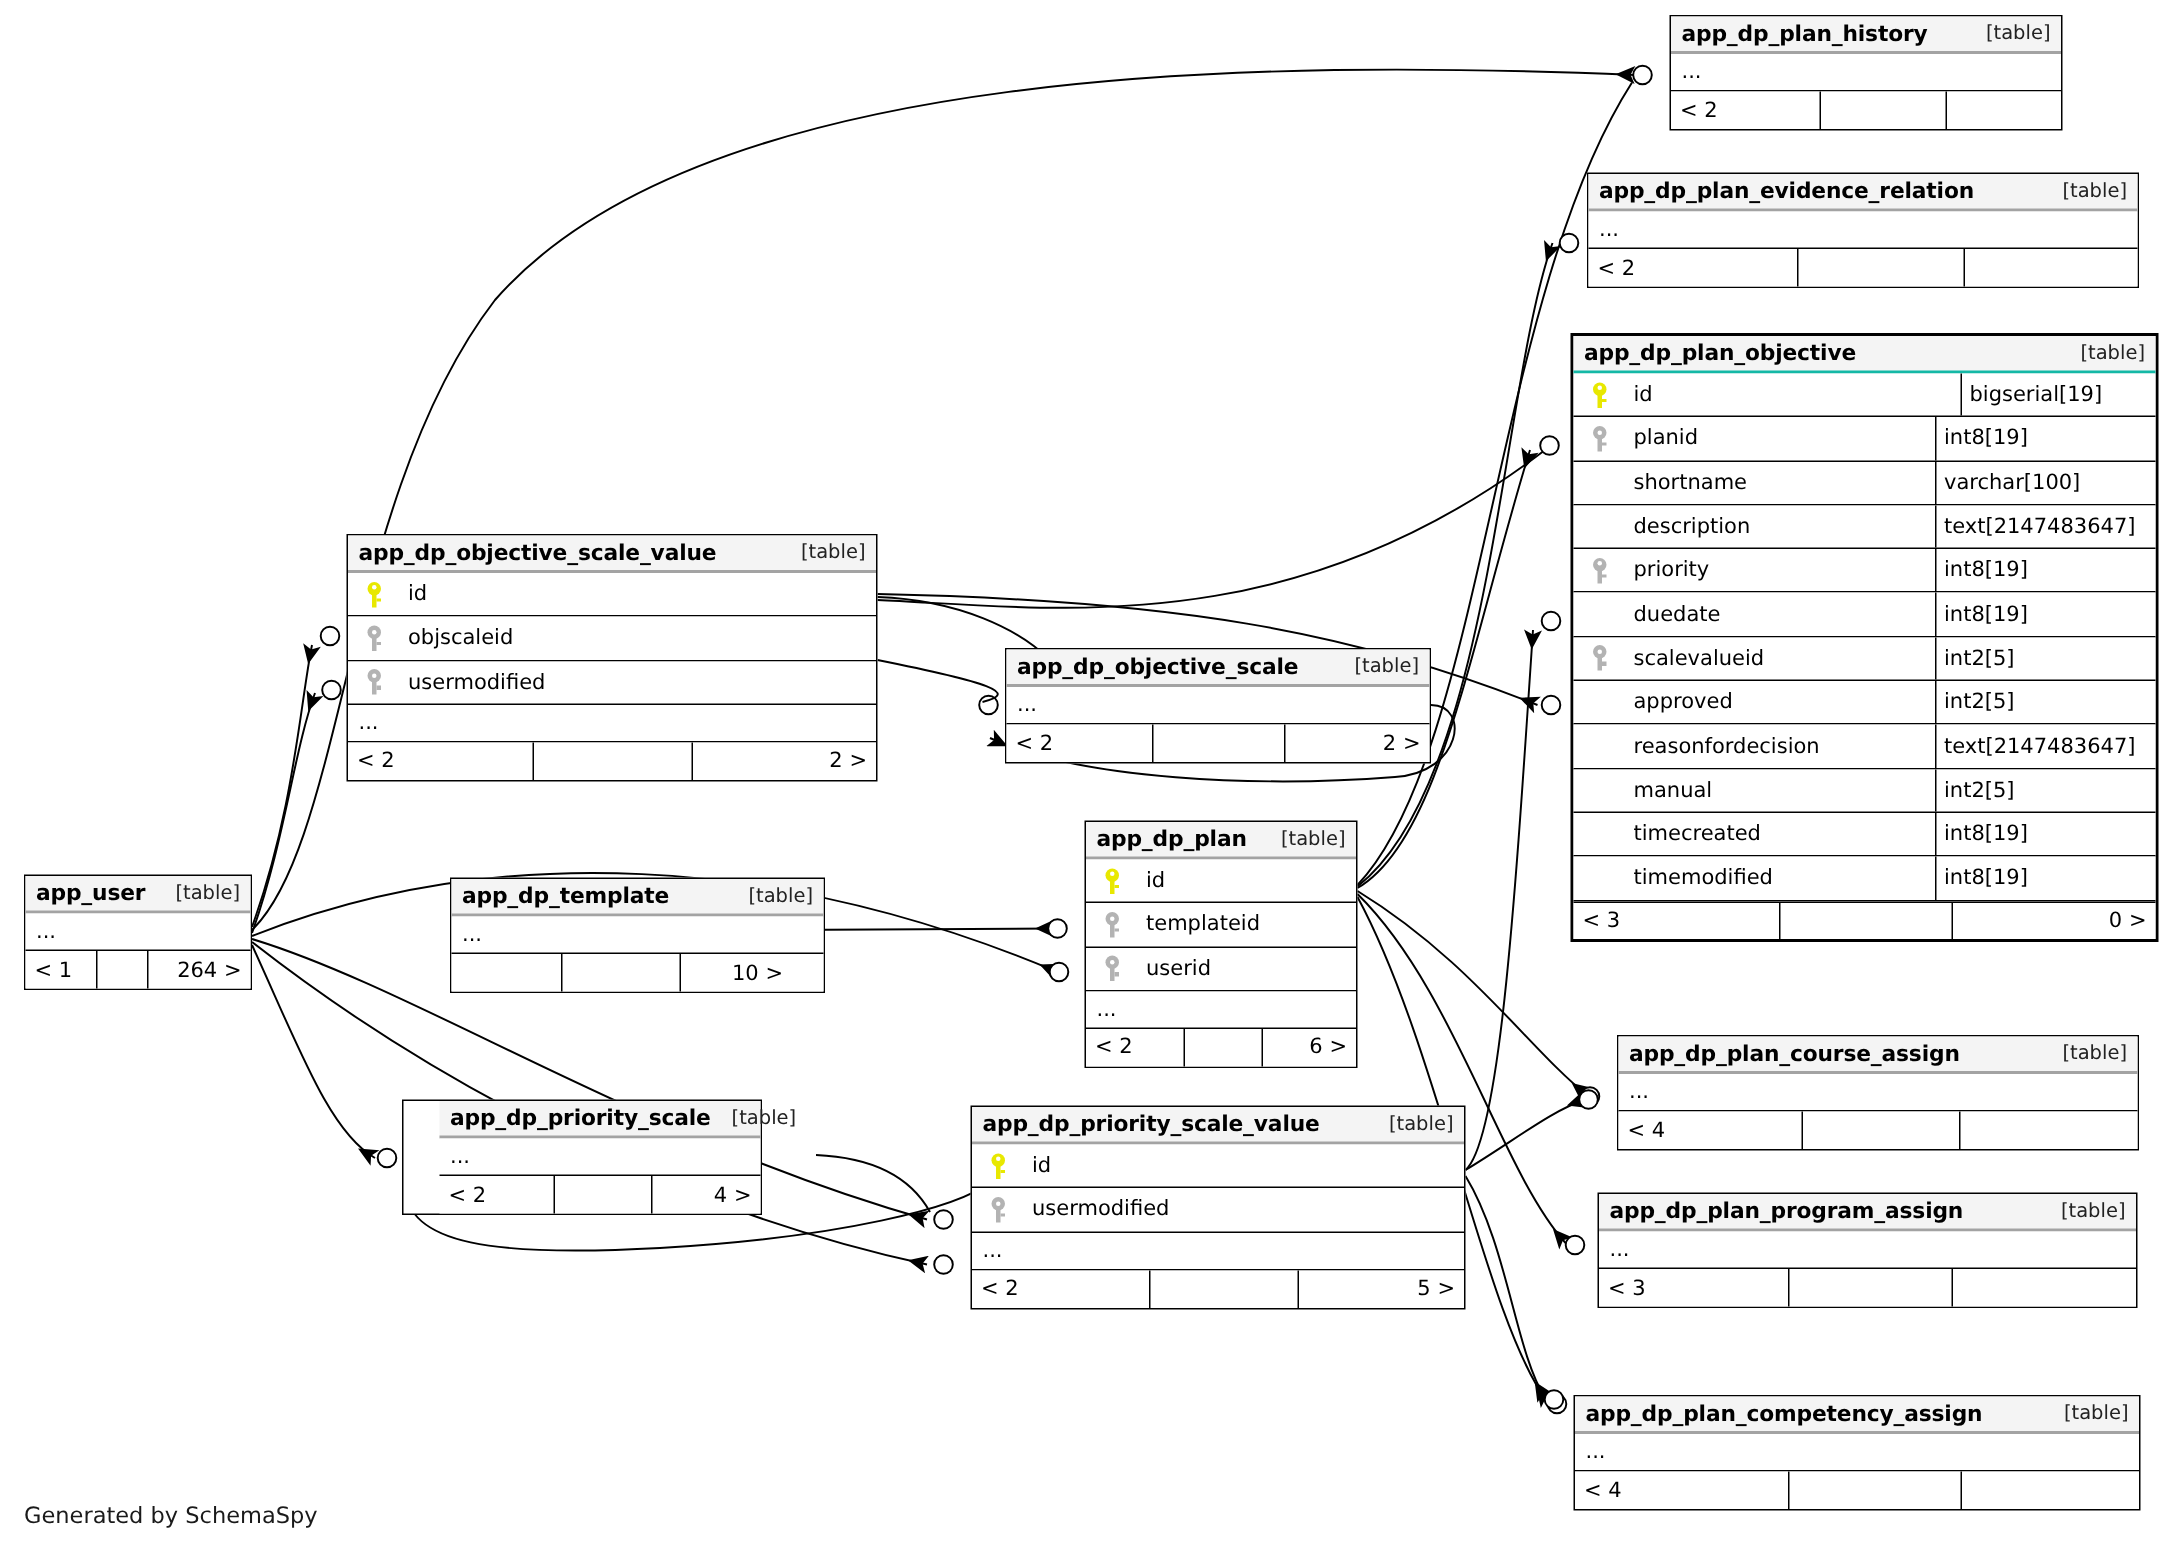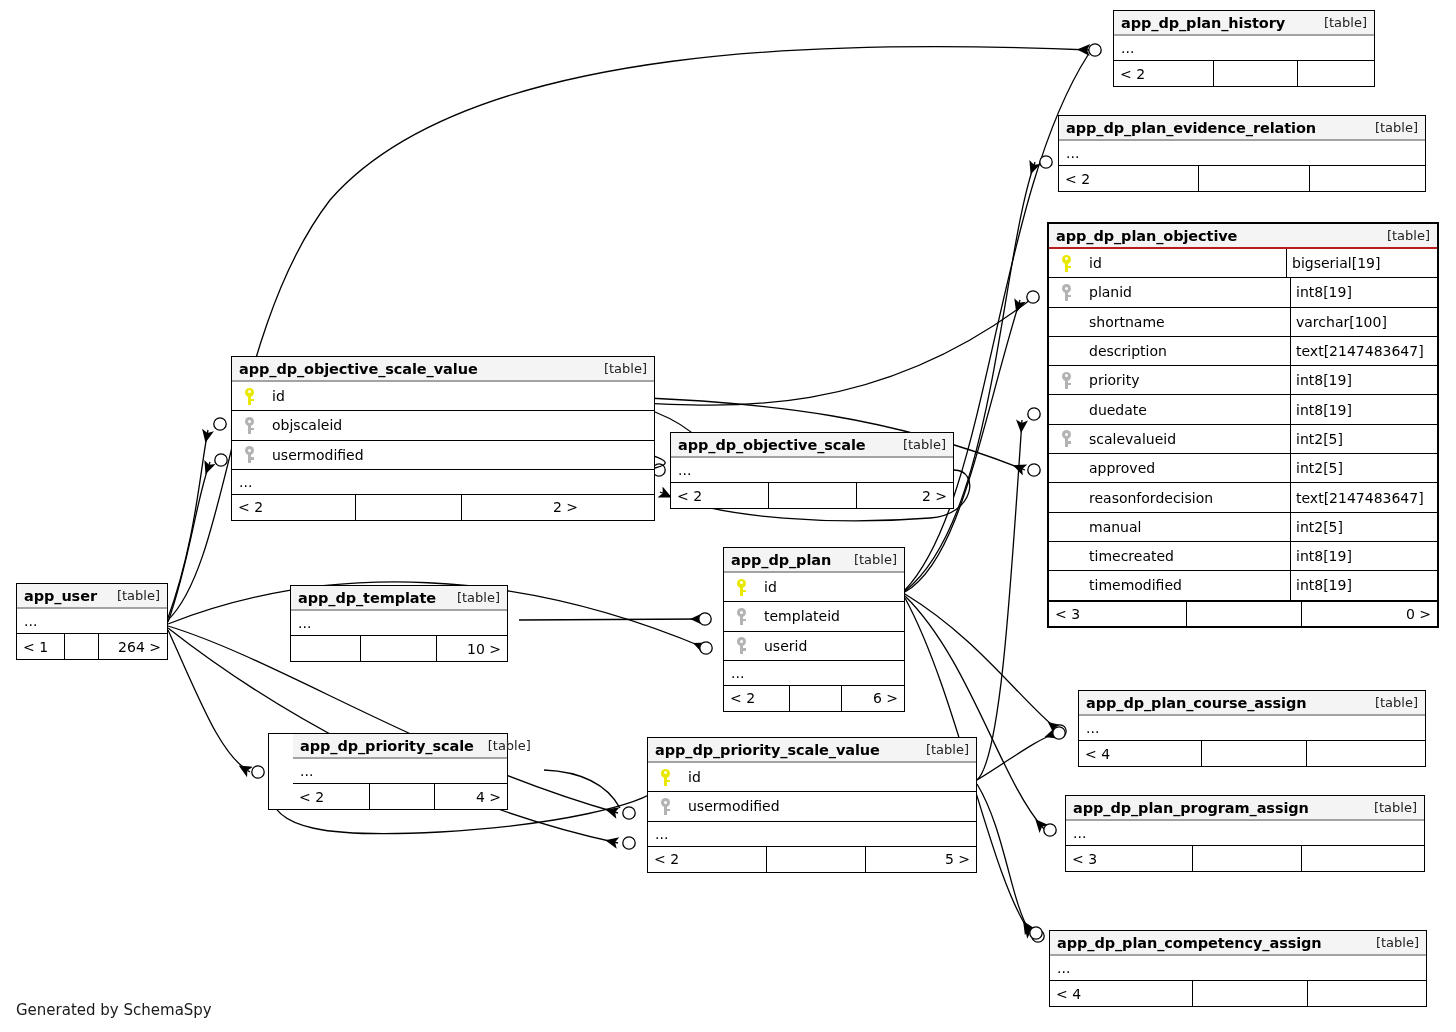--- a/index.html
+++ b/index.html
@@ -5,21 +5,21 @@
   html,body{margin:0;padding:0;background:#ffffff;}
   body{font-family:"DejaVu Sans", sans-serif;}
   #canvas{position:relative;width:1456px;height:1032px;overflow:hidden;background:#fff;}
   #edges{position:absolute;left:0;top:0;width:1456px;height:1032px;pointer-events:none;}
 
   .table-box{position:absolute;background:#ffffff;border:1px solid #000;box-sizing:border-box;}
   .table-box.focus{border:2px solid #000;}
   .tbl-title{background:#f4f4f4;border-bottom:2px solid #a3a3a3;box-sizing:border-box;
              display:flex;align-items:center;justify-content:space-between;
              padding:0 7px;height:25px;}
-  .focus .tbl-title{border-bottom:2px solid #b91c1c;}
+  .focus .tbl-title{border-bottom:2px solid #14b8a6;}
   .tbl-name{font-weight:bold;font-size:14.5px;color:#000;letter-spacing:-0.1px;}
   .tbl-tag{font-size:13px;color:#222;padding-left:14px;}
 
   .col-row{display:flex;align-items:center;height:29.3px;border-bottom:1px solid #000;
            box-sizing:border-box;font-size:14px;color:#000;background:#fff;}
   .col-row:last-of-type{border-bottom:1px solid #000;}
   .col-key{width:34px;flex:0 0 34px;display:flex;align-items:center;justify-content:center;}
   .col-name{flex:1 1 auto;padding-left:6px;white-space:nowrap;overflow:hidden;}
   .col-type{flex:0 0 auto;border-left:1px solid #000;padding-left:5px;height:100%;
             display:flex;align-items:center;white-space:nowrap;box-sizing:border-box;}
@@ -153,21 +153,21 @@
         <div class="col-row">
           <div class="col-key">
             <span class="keyico pk">
               <span class="head"></span>
               <span class="hole"></span>
               <span class="shaft"></span>
               <span class="tooth"></span>
             </span>
           </div>
           <div class="col-name">id</div>
-          <div class="col-type" style="width: 151px;">bigserial[19]</div>
+          <div class="col-type" style="width: 130px;">bigserial[19]</div>
         </div>
         <div class="col-row">
           <div class="col-key">
             <span class="keyico fk">
               <span class="head"></span>
               <span class="hole"></span>
               <span class="shaft"></span>
               <span class="tooth"></span>
             </span>
           </div>
@@ -237,21 +237,21 @@
           <div class="col-key"></div>
           <div class="col-name">timemodified</div>
           <div class="col-type" style="width: 147px;">int8[19]</div>
         </div>
         <div class="foot-row">
           <div class="foot-cell" style="width: 137px;">&lt; 3</div>
           <div class="foot-cell mid" style="width: 116px;"></div>
           <div class="foot-cell right" style="width: 135px;">0 &gt;</div>
         </div>
       </div>
-      <div class="table-box" style="left: 231px; top: 356px; width: 424px;">
+      <div class="table-box" style="left: 231px; top: 356px; width: 354px;">
         <div class="tbl-title">
           <span class="tbl-name">app_dp_objective_scale_value</span>
           <span class="tbl-tag">[table]</span>
         </div>
         <div class="col-row">
           <div class="col-key">
             <span class="keyico pk">
               <span class="head"></span>
               <span class="hole"></span>
               <span class="shaft"></span>
@@ -351,21 +351,21 @@
           <span class="tbl-name">app_user</span>
           <span class="tbl-tag">[table]</span>
         </div>
         <div class="ellipsis-row">...</div>
         <div class="foot-row">
           <div class="foot-cell" style="width: 47px;">&lt; 1</div>
           <div class="foot-cell mid" style="width: 35px;"></div>
           <div class="foot-cell right" style="width: 68px;">264 &gt;</div>
         </div>
       </div>
-      <div class="table-box" style="left: 290px; top: 585px; width: 218px;">
+      <div class="table-box" style="left: 300px; top: 585px; width: 250px;">
         <div class="tbl-title">
           <span class="tbl-name">app_dp_template</span>
           <span class="tbl-tag">[table]</span>
         </div>
         <div class="ellipsis-row">...</div>
         <div class="foot-row">
           <div class="foot-cell" style="width: 73px;"></div>
           <div class="foot-cell mid" style="width: 80px;"></div>
           <div class="foot-cell right" style="width: 74px;">10 &gt;</div>
         </div>

